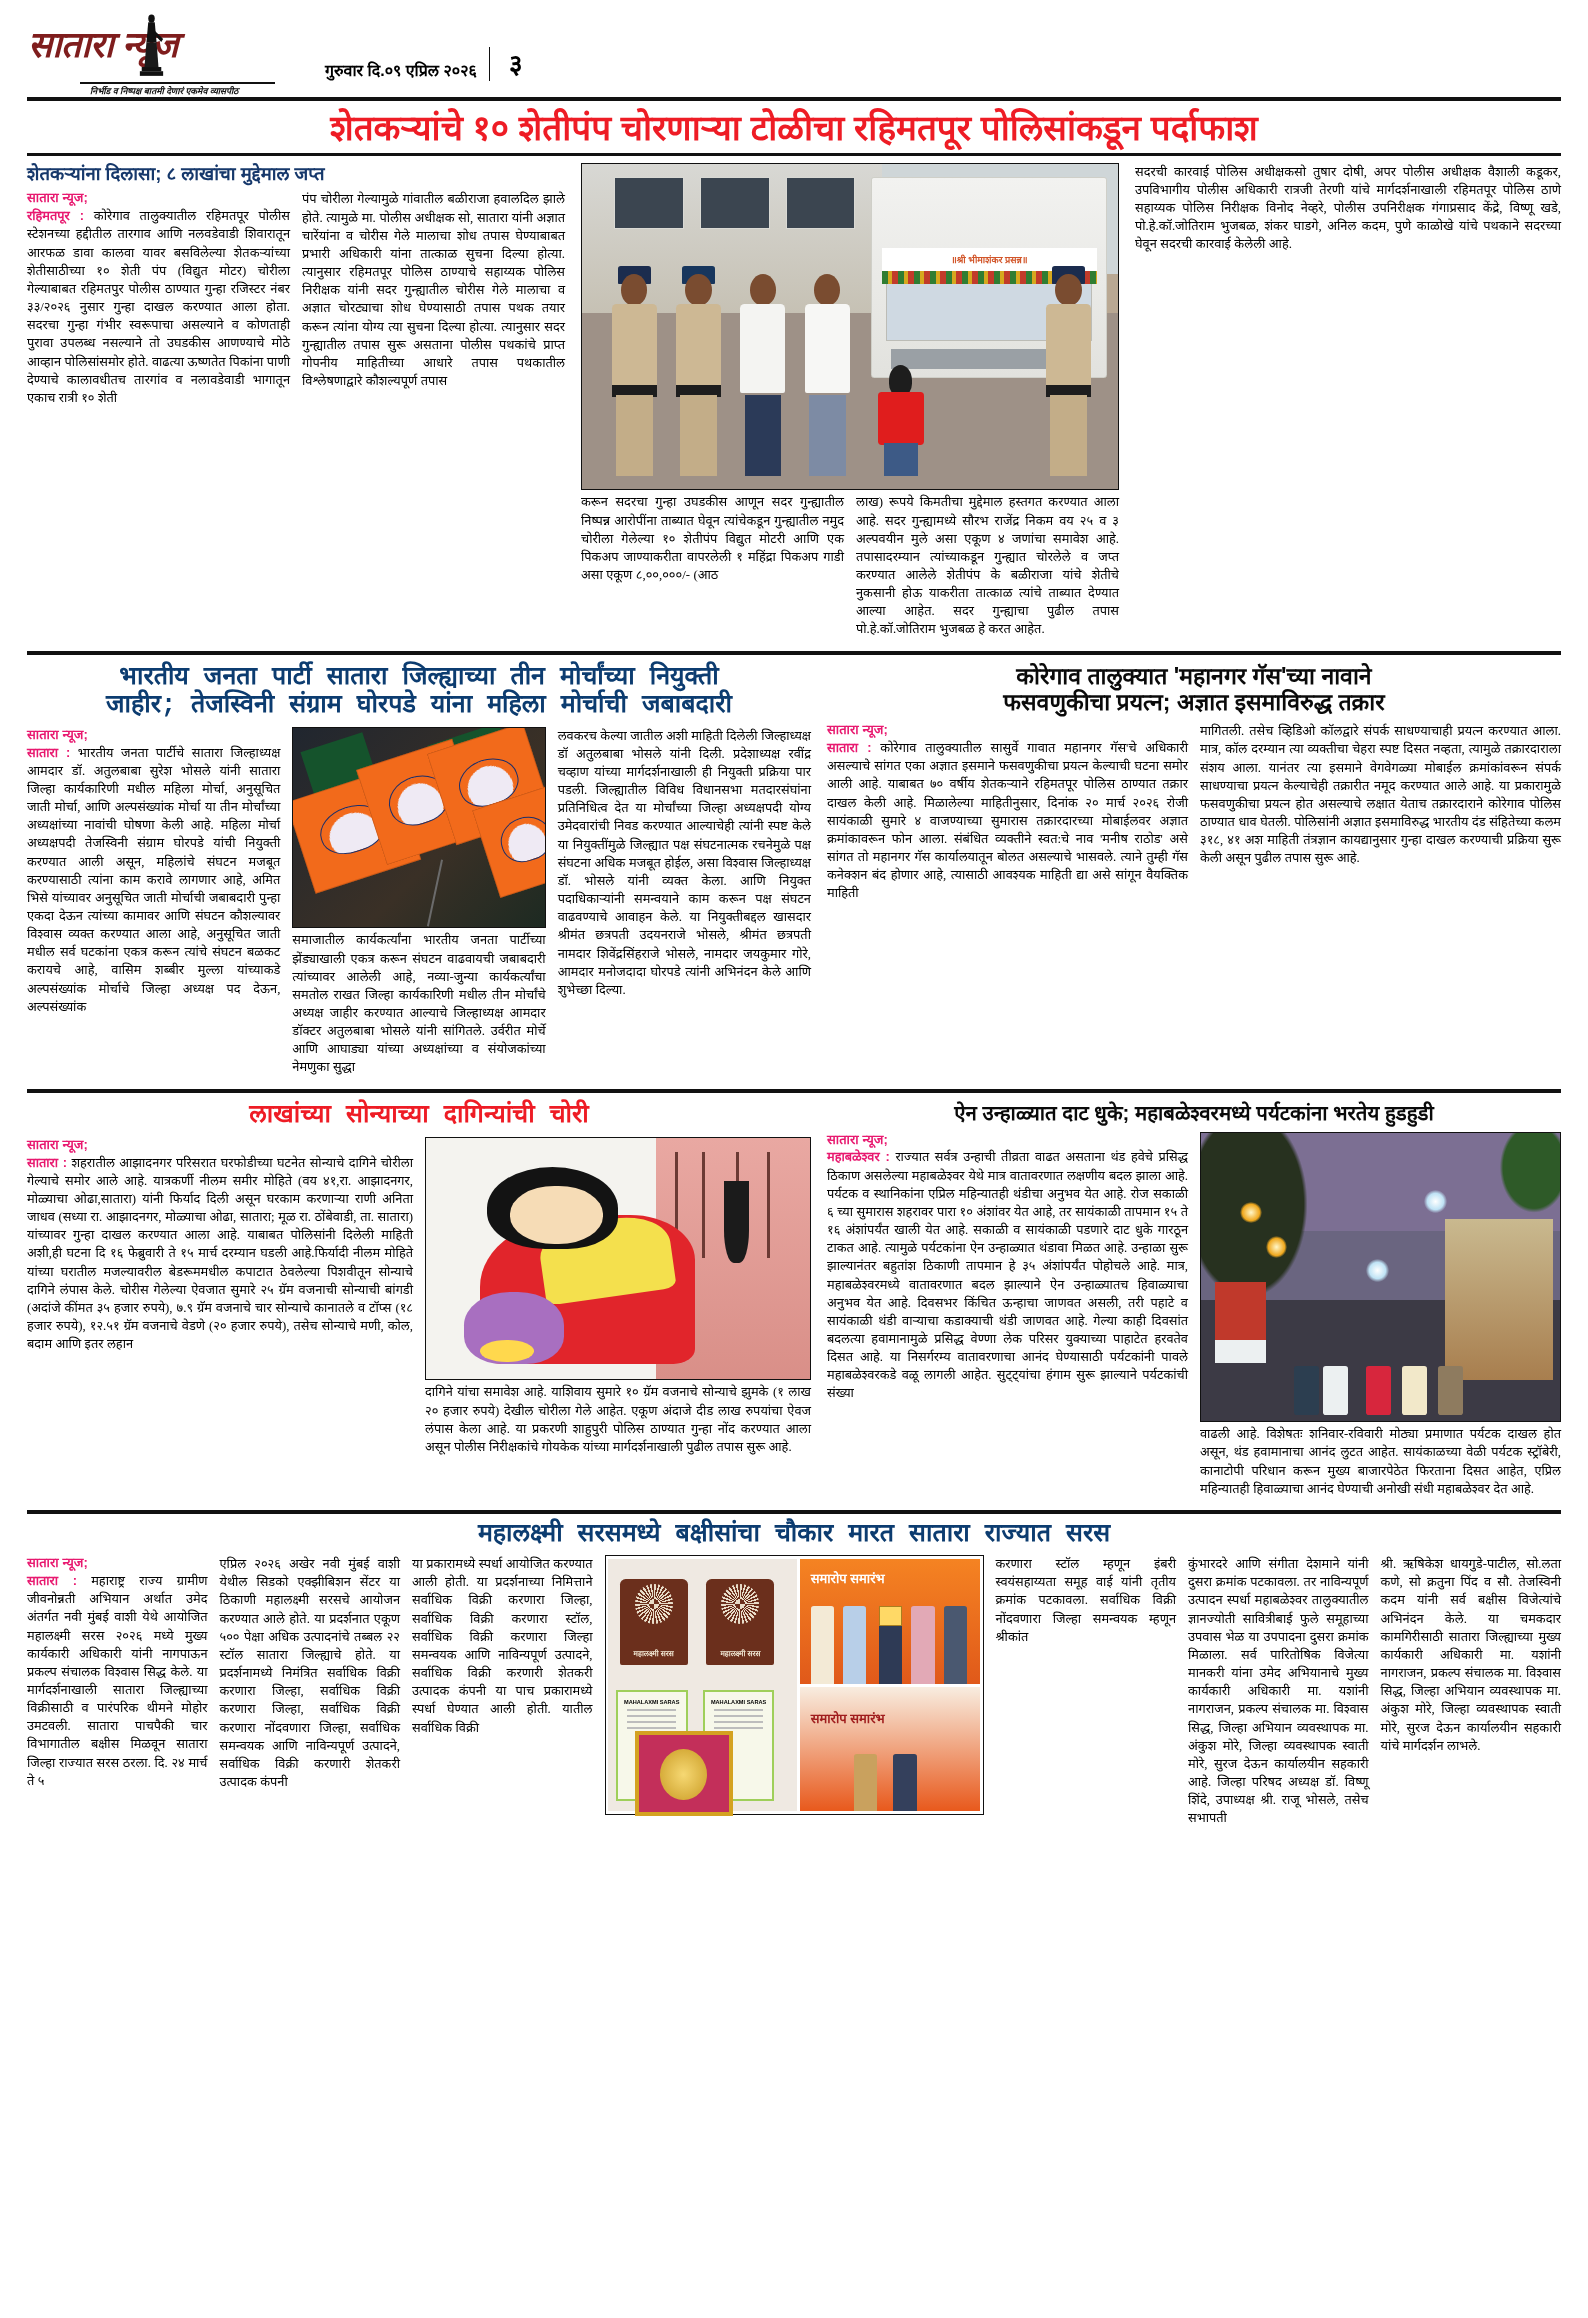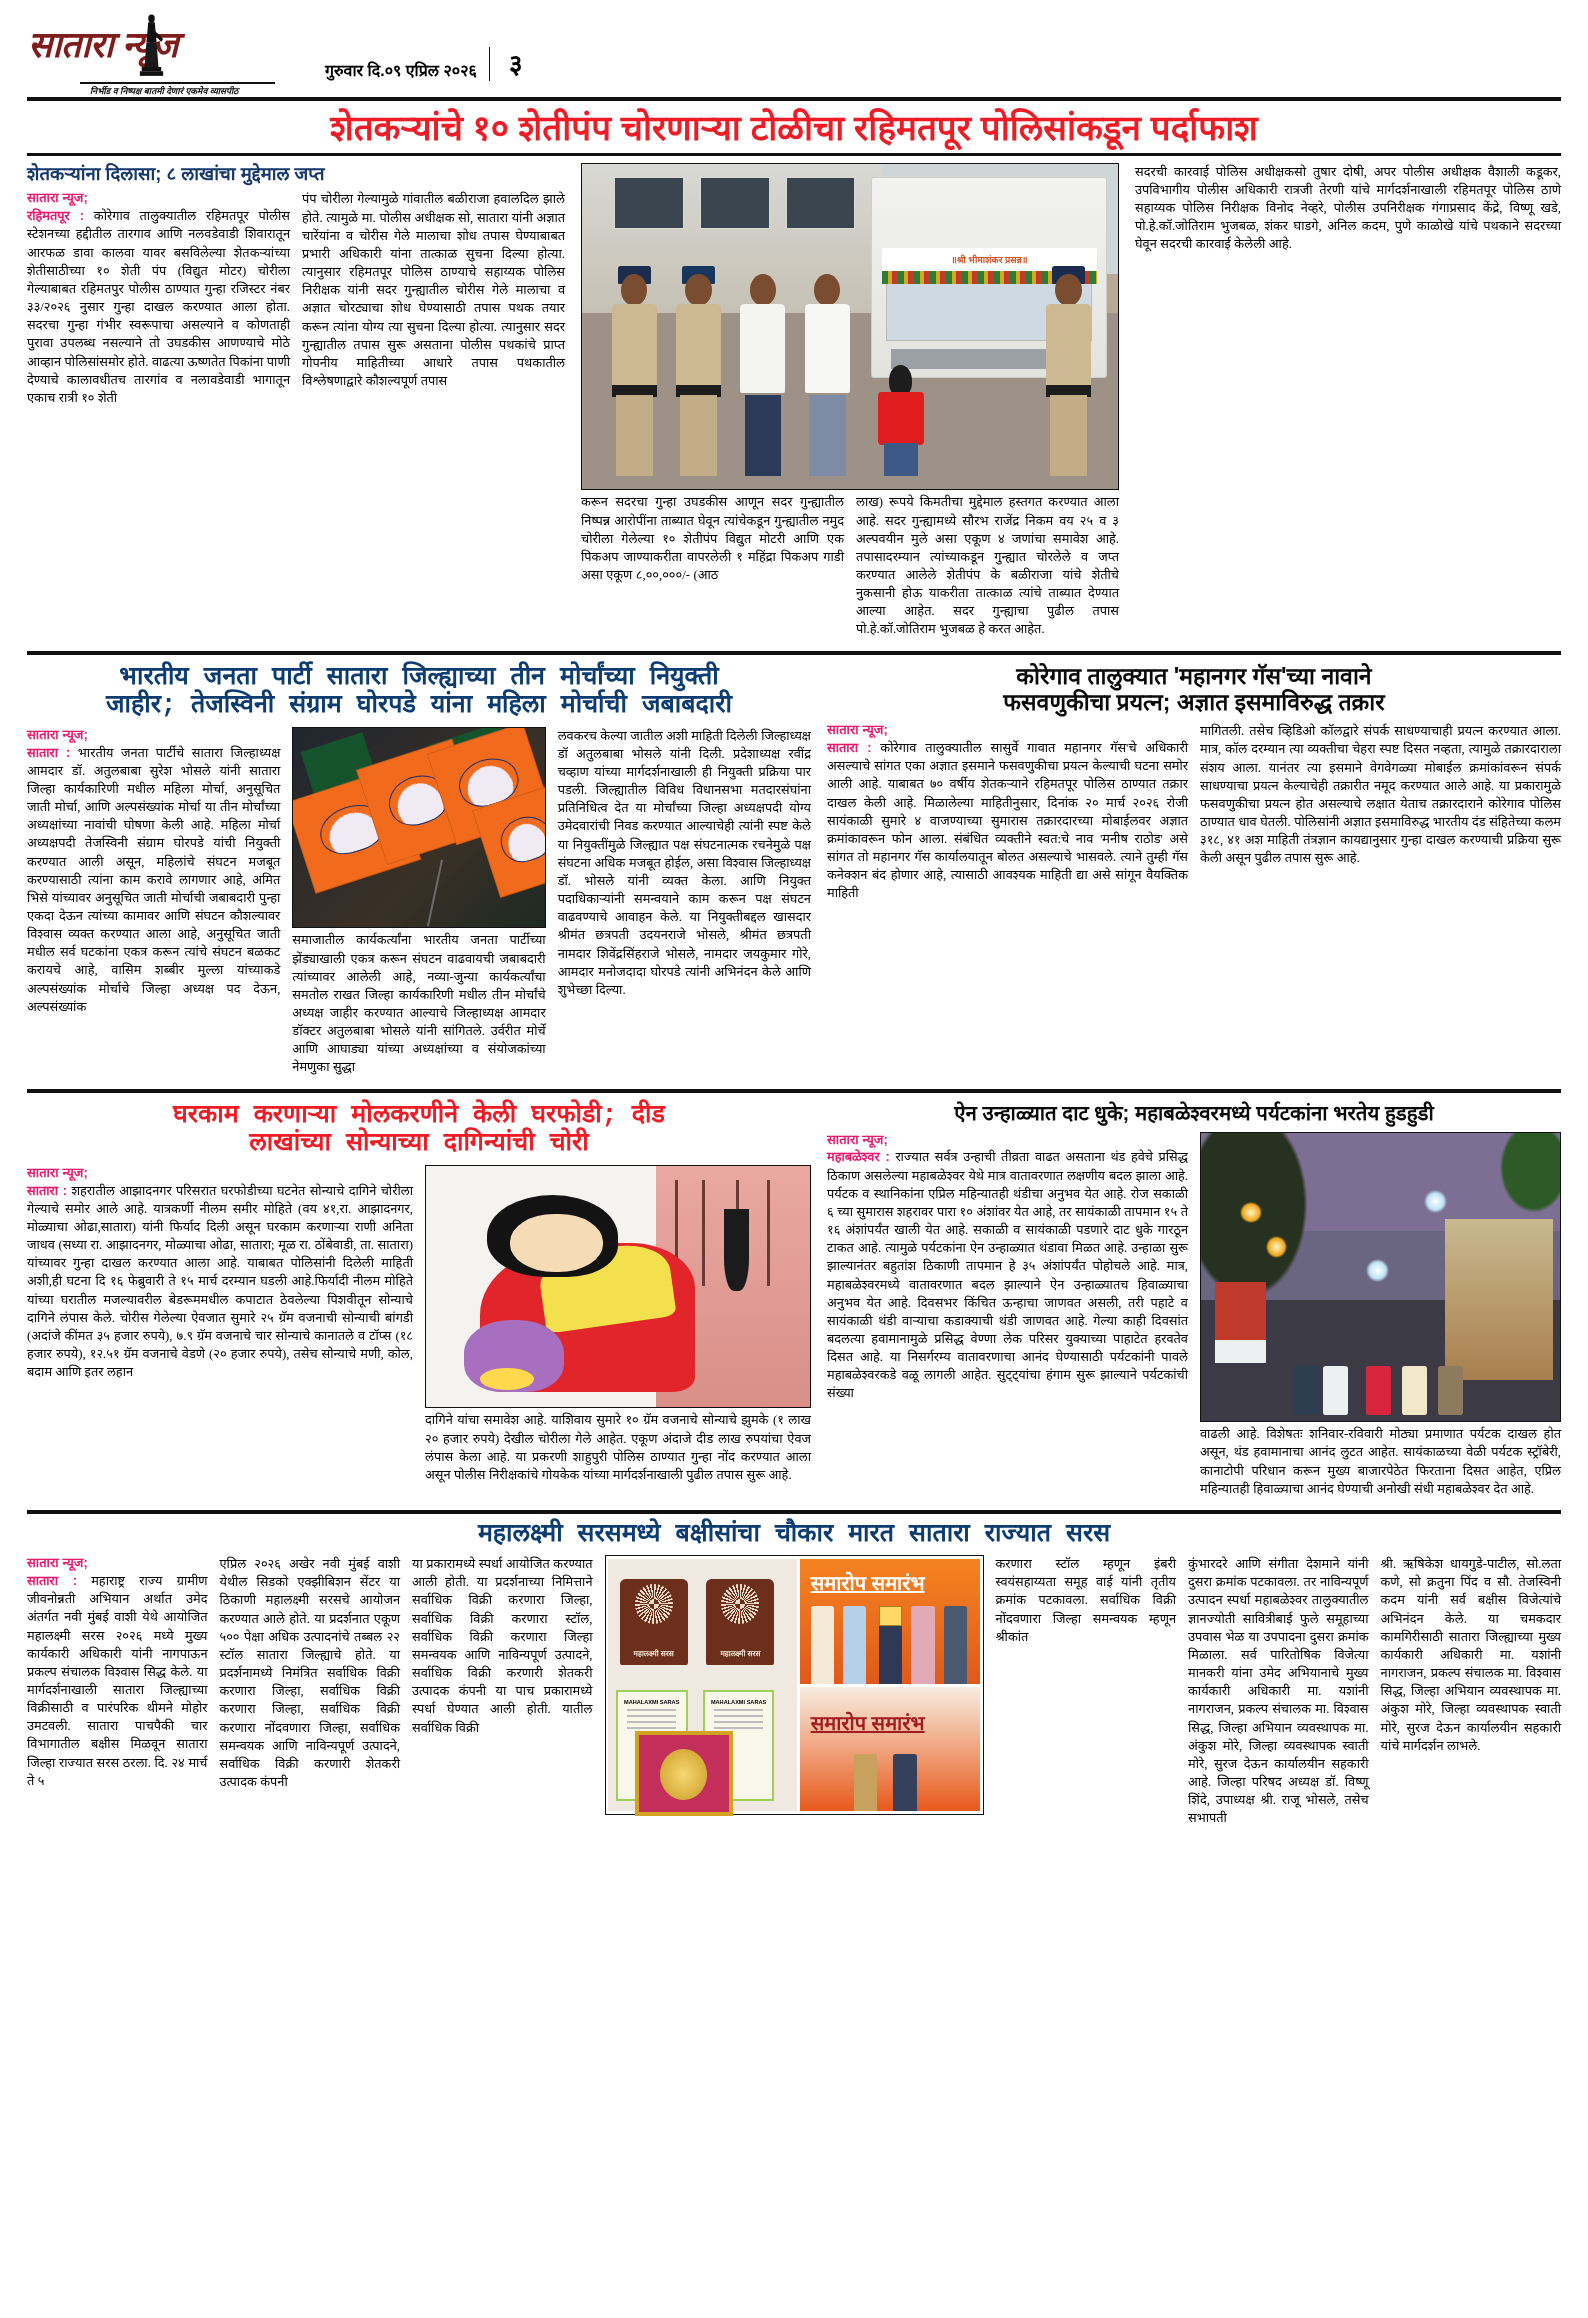--- a/index.html
+++ b/index.html
@@ -190,21 +190,21 @@
   .ph-night .ppl { position:absolute; bottom:2%; width:7%; height:17%; border-radius:2.8px; }
 
   
   .ph-coll { width:100%; height:260px; border:1.9px solid #111; display:flex; gap:2.8px; padding:2.8px; background:#fff; }
   .coll-l { flex:1.05; position:relative; background:#efe9e2; }
   .coll-r { flex:1; display:flex; flex-direction:column; gap:2.8px; }
   .coll-r > div { flex:1; position:relative; }
   .sar-ban { position:absolute; inset:0;
       background:linear-gradient(#f58322,#e0591a); }
   .sar-ban .btxt { position:absolute; left:6%; top:8%; color:#fff;
-      font-family:"Liberation Sans",sans-serif; font-weight:bold; font-size:20px;text-decoration:underline; }
+      font-family:"Liberation Sans",sans-serif; font-weight:bold; font-size:13px; }
   .sar-ban .p { position:absolute; bottom:0; width:13%; height:62%; border-radius:2.8px 2.8px 0 0; }
   .trophy { position:absolute; width:36%; height:34%; top:8%;
       background:#6b2f1c; border-radius:5.6px 5.6px 1.9px 1.9px; }
   .trophy .disc { position:absolute; left:22%; top:6%; width:56%; height:46%;
       border-radius:50%; background:repeating-conic-gradient(#e8dcc8 0 6deg,#6b2f1c 6deg 12deg); }
   .trophy .lbl { position:absolute; left:8%; bottom:8%; width:84%; text-align:center;
       color:#f0e6d2; font-family:"Liberation Sans",sans-serif;
       font-weight:bold; font-size:7.4px; }
   .cert { position:absolute; width:38%; height:44%; bottom:4%;
       background:#f7f8ea; border:2.8px solid #9fcf5a; }
@@ -435,21 +435,20 @@
   </div>
 
   <div class="gap20"></div>
   <div class="hr-thick"></div>
   <div class="gap20"></div>
 
   <div class="story">
     <div class="cols" style="gap:16px;">
 
       <div style="flex:0 0 784px;">
-        <div class="headline hl-red hl-lg">घरकाम करणाऱ्या मोलकरणीने केली घरफोडी; दीड</div>
         <div class="headline hl-red hl-lg">लाखांच्या सोन्याच्या दागिन्यांची चोरी</div>
         <div class="gap14"></div>
         <div class="cols" style="gap:12px;">
           <div class="col body-txt">
             <div class="byline">सातारा न्यूज;</div>
             <p><span class="dateline">सातारा :</span>
                <span>शहरातील आझादनगर परिसरात घरफोडीच्या घटनेत सोन्याचे दागिने चोरीला गेल्याचे समोर आले आहे. यात्रकर्णी नीलम समीर मोहिते (वय ४१,रा. आझादनगर, मोळ्याचा ओढा,सातारा) यांनी फिर्याद दिली असून घरकाम करणाऱ्या राणी अनिता जाधव (सध्या रा. आझादनगर, मोळ्याचा ओढा, सातारा; मूळ रा. ठोंबेवाडी, ता. सातारा) यांच्यावर गुन्हा दाखल करण्यात आला आहे.
 
 याबाबत पोलिसांनी दिलेली माहिती अशी,ही घटना दि १६ फेब्रुवारी ते १५ मार्च दरम्यान घडली आहे.फिर्यादी नीलम मोहिते यांच्या घरातील मजल्यावरील बेडरूममधील कपाटात ठेवलेल्या पिशवीतून सोन्याचे दागिने लंपास केले.
 

